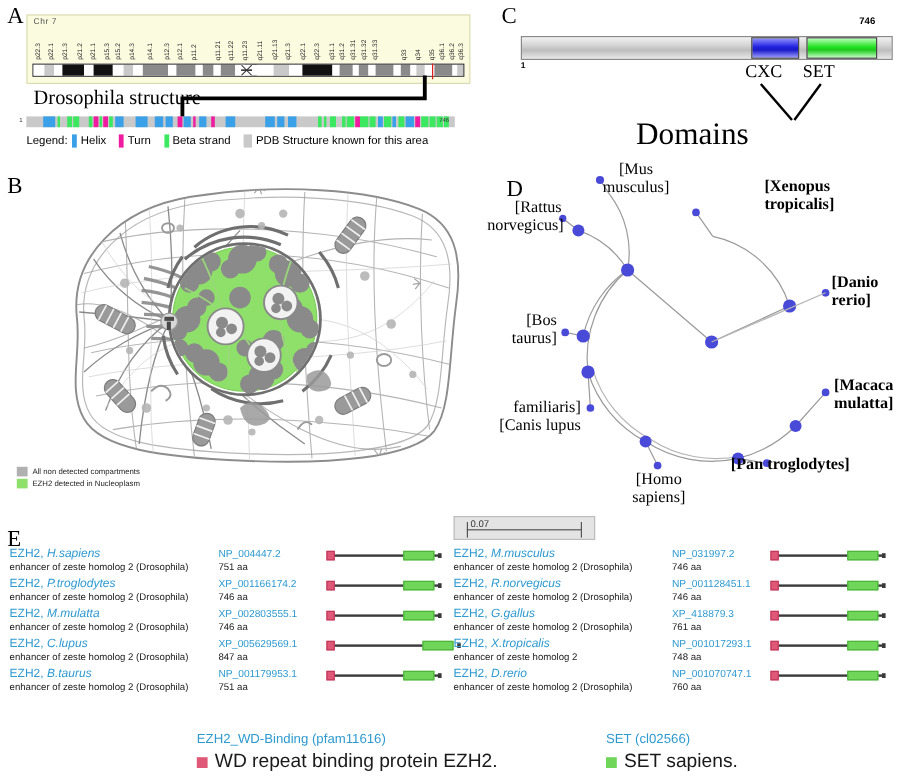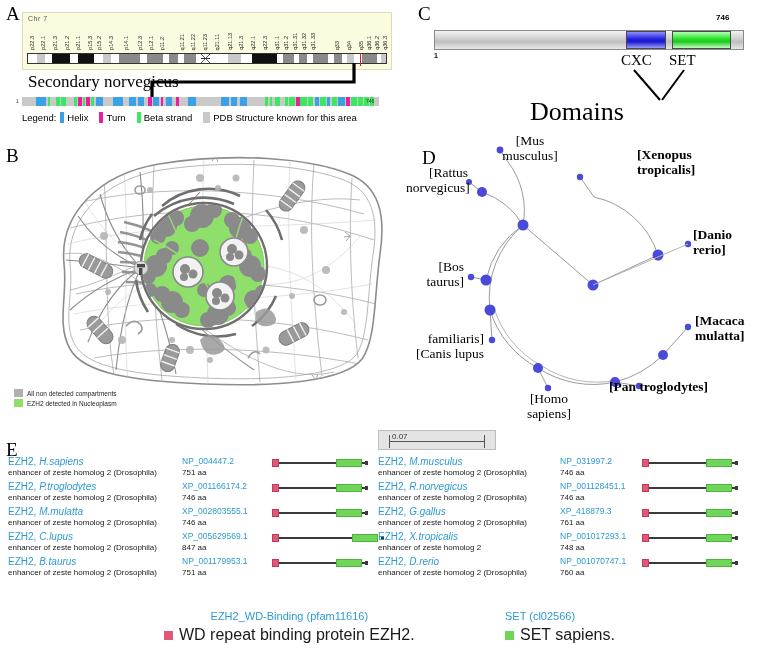--- a/index.html
+++ b/index.html
@@ -235,21 +235,21 @@
           </svg>
         </div>
         <div id="marker-red" title="q36.1" style="left: 92.6%;"></div>
       </div>
   </div>
 
   <svg id="leader">
     <polyline points="354,63 354,82 152,82 152,104" fill="none" stroke="#000" stroke-width="3.2"></polyline>
   </svg>
 
-  <div id="sec-title">Secondary norvegicus</div>
+  <div id="sec-title">Drosophila structure</div>
   <div id="ss-start">1</div>
   <div id="ss-bar">
       <div class="ss-seg" style="left: 4%; width: 2.6%; background: rgb(58, 160, 232);"></div>
       <div class="ss-seg" style="left: 7.2%; width: 0.7%; background: rgb(60, 232, 96);"></div>
       <div class="ss-seg" style="left: 9.4%; width: 1.2%; background: rgb(60, 232, 96);"></div>
       <div class="ss-seg" style="left: 11%; width: 1.4%; background: rgb(60, 232, 96);"></div>
       <div class="ss-seg" style="left: 14.6%; width: 0.8%; background: rgb(60, 232, 96);"></div>
       <div class="ss-seg" style="left: 15.8%; width: 1%; background: rgb(240, 28, 160);"></div>
       <div class="ss-seg" style="left: 17%; width: 0.7%; background: rgb(60, 232, 96);"></div>
       <div class="ss-seg" style="left: 18%; width: 1%; background: rgb(240, 28, 160);"></div>
@@ -828,21 +828,21 @@
         <div class="e-bar" style="left: 80px; width: 100px;">
           <div class="e-line" style="left:4px;width:92px;"></div>
           <div class="e-wd" style="left:2px;"></div>
           <div class="e-set" style="left:66px;width:26px;"></div>
           <div class="e-cap" style="left:95px;"></div>
         </div>
       </div>
     </div>
 
   <div id="e-legend">
-    <div class="el-block" style="left:164px;top:0;text-align:center;">
+    <div class="el-block" style="left:164px;top:0;">
       <div class="el-title">EZH2_WD-Binding (pfam11616)</div>
       <div class="el-row">
         <span class="el-chip" style="background:#e05878;"></span>
         <span class="el-text">WD repeat binding protein EZH2.</span>
       </div>
     </div>
     <div class="el-block" style="left:505px;top:0;">
       <div class="el-title">SET (cl02566)</div>
       <div class="el-row">
         <span class="el-chip" style="background:#6fd65a;"></span>

